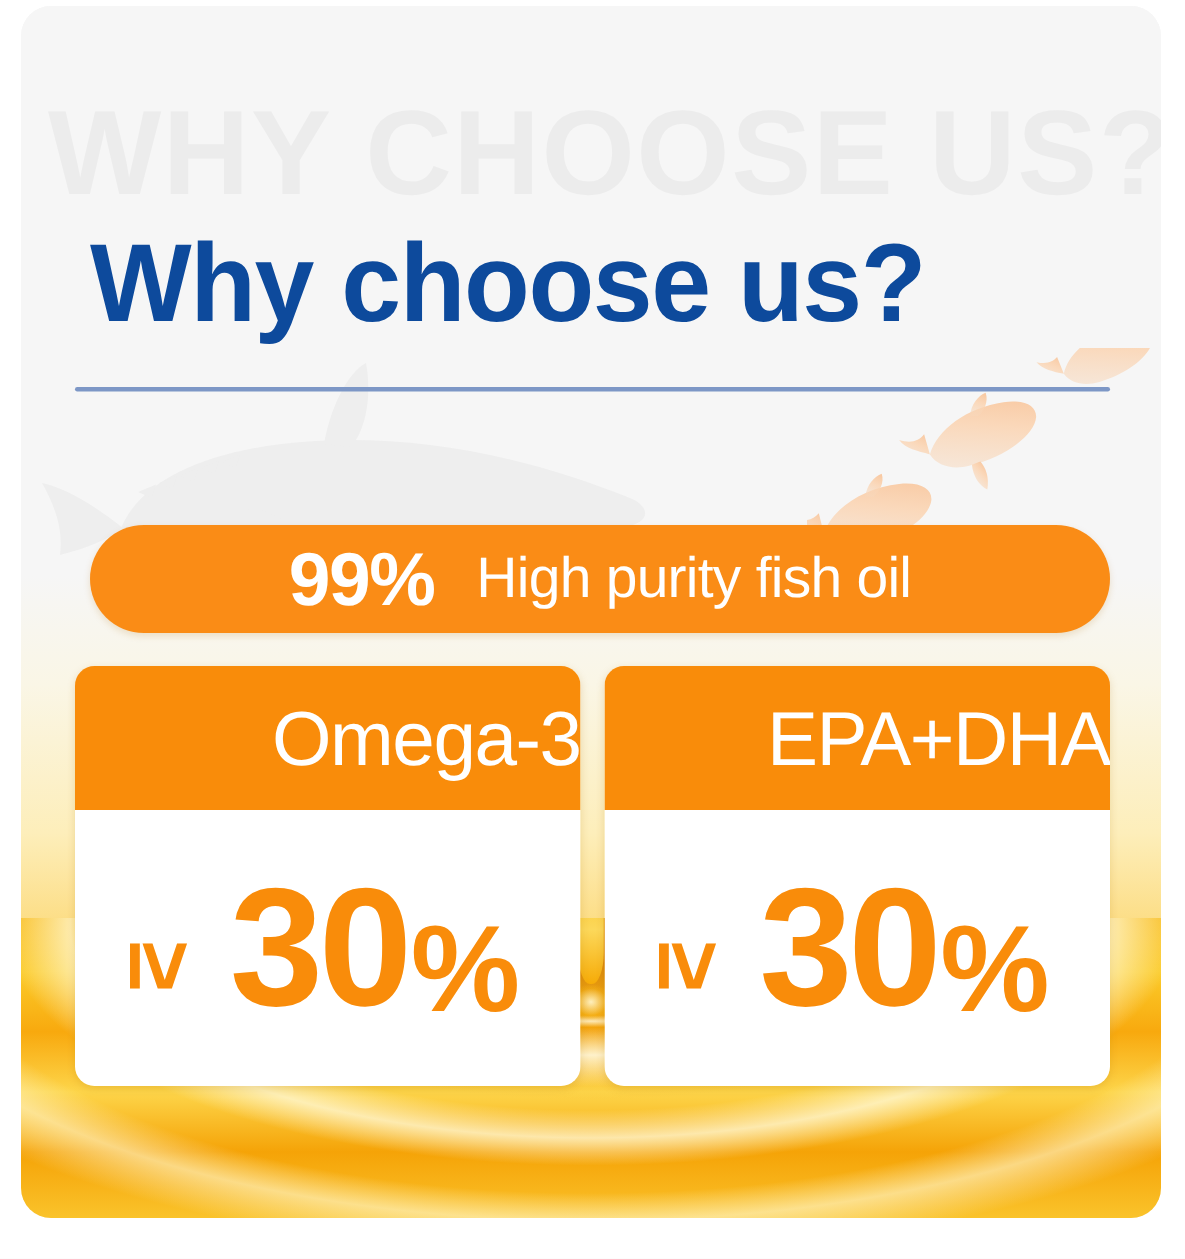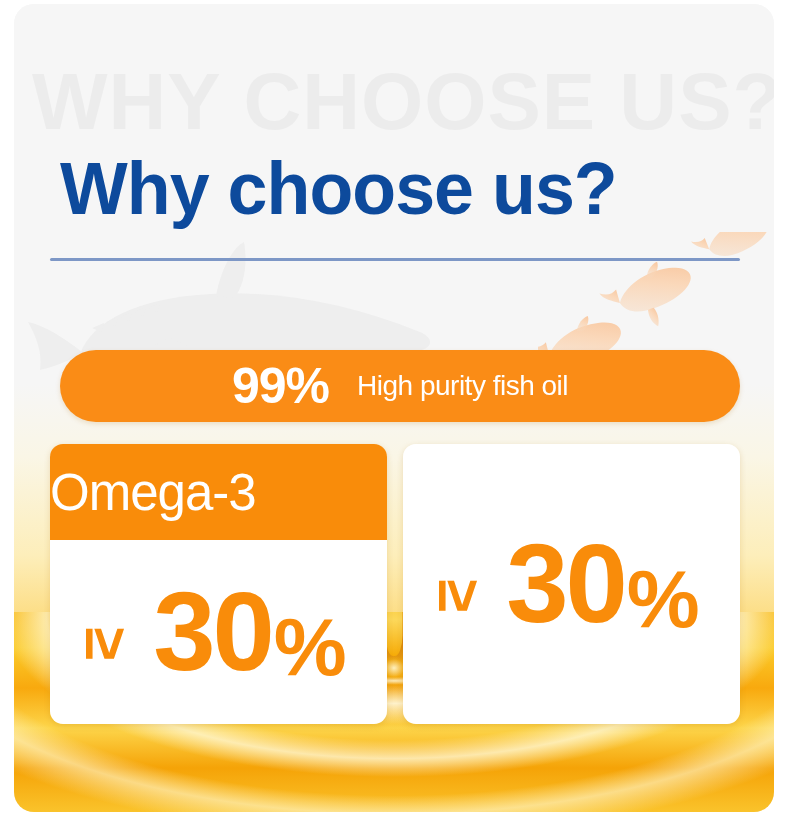--- a/index.html
+++ b/index.html
@@ -187,21 +187,21 @@
     gap: 16px;
   }
   .pill-pct {
     font-size: 50px;
     font-weight: 700;
     color: #ffffff;
     line-height: 1;
     letter-spacing: -1px;
   }
   .pill-text {
-    font-size: 28px;
+    font-size: 38px;
     font-weight: 400;
     color: #ffffff;
     line-height: 1;
     margin-left: 12px;
     letter-spacing: -.5px;
   }
 
   
   .cards {
     position: absolute;
@@ -218,21 +218,21 @@
     overflow: hidden;
     display: flex;
     flex-direction: column;
     box-shadow: 0 2px 6px rgba(170,110,10,.20);
   }
   .card-head {
     height: 96px;
     background: #f98c0a;
     display: flex;
     align-items: center;
-    justify-content: flex-start;
+    justify-content: flex-end;
   }
   .card-head-label {
     font-size: 51px;
     font-weight: 400;
     color: #ffffff;
     line-height: 1;
     letter-spacing: -1px;
     white-space: nowrap;
   }
   .card-body {
@@ -353,20 +353,23 @@
       <div class="card-body">
         <div class="card-value">
           <span class="ge-sign">≥</span>
           <span class="card-number">30</span>
           <span class="card-unit">%</span>
         </div>
       </div>
     </div>
 
     <div class="card">
+      <div class="card-head">
+        <span class="card-head-label">EPA+DHA</span>
+      </div>
       <div class="card-body">
         <div class="card-value">
           <span class="ge-sign">≥</span>
           <span class="card-number">30</span>
           <span class="card-unit">%</span>
         </div>
       </div>
     </div>
 
   </div>

